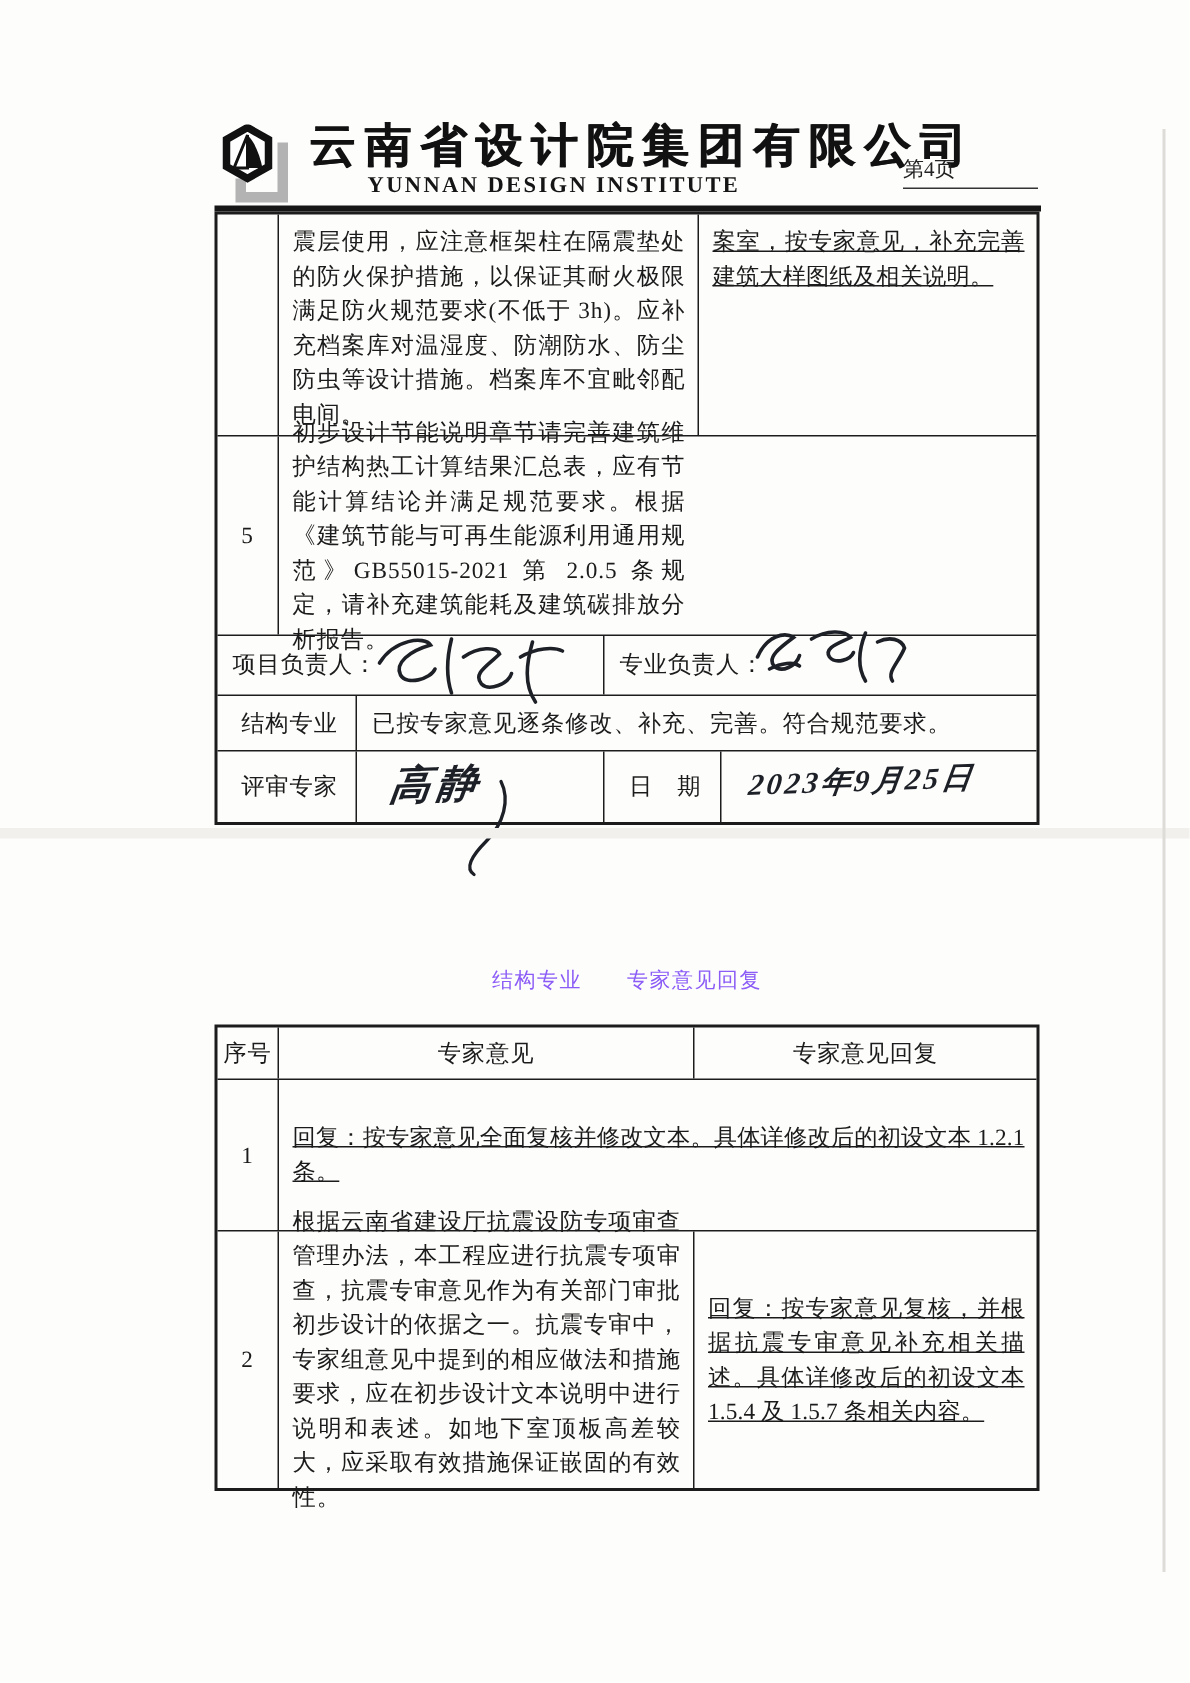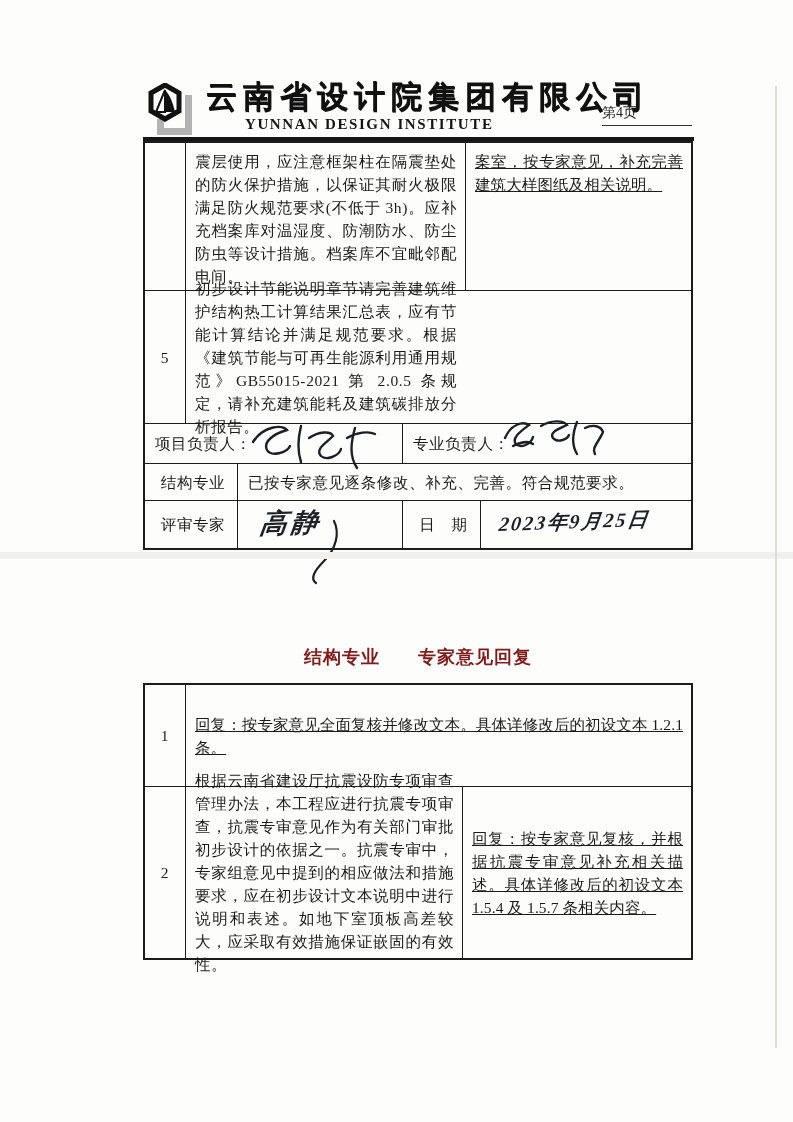--- a/index.html
+++ b/index.html
@@ -54,21 +54,21 @@
   .hand{
     font-style:italic;font-weight:700;color:#1d2026;
     transform:skewX(-9deg) rotate(-2deg);transform-origin:left center;
     letter-spacing:2px;white-space:nowrap;
   }
   .date-hand{font-size:20px;}
   .reviewer-hand{font-size:27px;letter-spacing:4px;}
   
   .section-title{
     position:absolute;left:143px;top:645px;width:550px;
-    text-align:center;font-size:18px;font-weight:700;color:#7f1d1d;
+    text-align:center;font-size:14px;font-weight:400;color:#8b5cf6;
     letter-spacing:1px;
   }
   .t2 .th{font-weight:400;font-size:15.5px;}
   
   .scan-band{position:absolute;left:0;top:552px;width:100%;height:7px;background:#f1f0ed;}
   .scan-edge{position:absolute;left:775px;top:86px;width:2px;height:962px;background:#dedcd7;}
 </style>
 </head>
 <body>
 
@@ -160,20 +160,31 @@
         </div>
       <div class="td lbl" style="flex:1">
         <span class="hand date-hand" style="margin-left:8px">2023年9月25日</span>
       </div>
     </div>
   </div>
 
   <div class="section-title">结构专业　　专家意见回复</div>
 
   <div class="tbl t2">
+    <div class="tr" style="height:34px">
+      <div class="td th no-col cell-center">
+          <span class="txt">序号</span>
+        </div>
+      <div class="td th cell-center" style="flex:0 0 277px">
+          <span class="txt">专家意见</span>
+        </div>
+      <div class="td th cell-center" style="flex:1">
+          <span class="txt">专家意见回复</span>
+        </div>
+    </div>
 
     <div class="tr" style="height:101px">
       <div class="td no-col cell-center">
           <span class="txt">1</span>
         </div>
       <div class="td cell-mid reply-col" style="flex:1">
           <span class="txt">回复：按专家意见全面复核并修改文本。具体详修改后的初设文本 1.2.1 条。</span>
         </div>
     </div>
 

